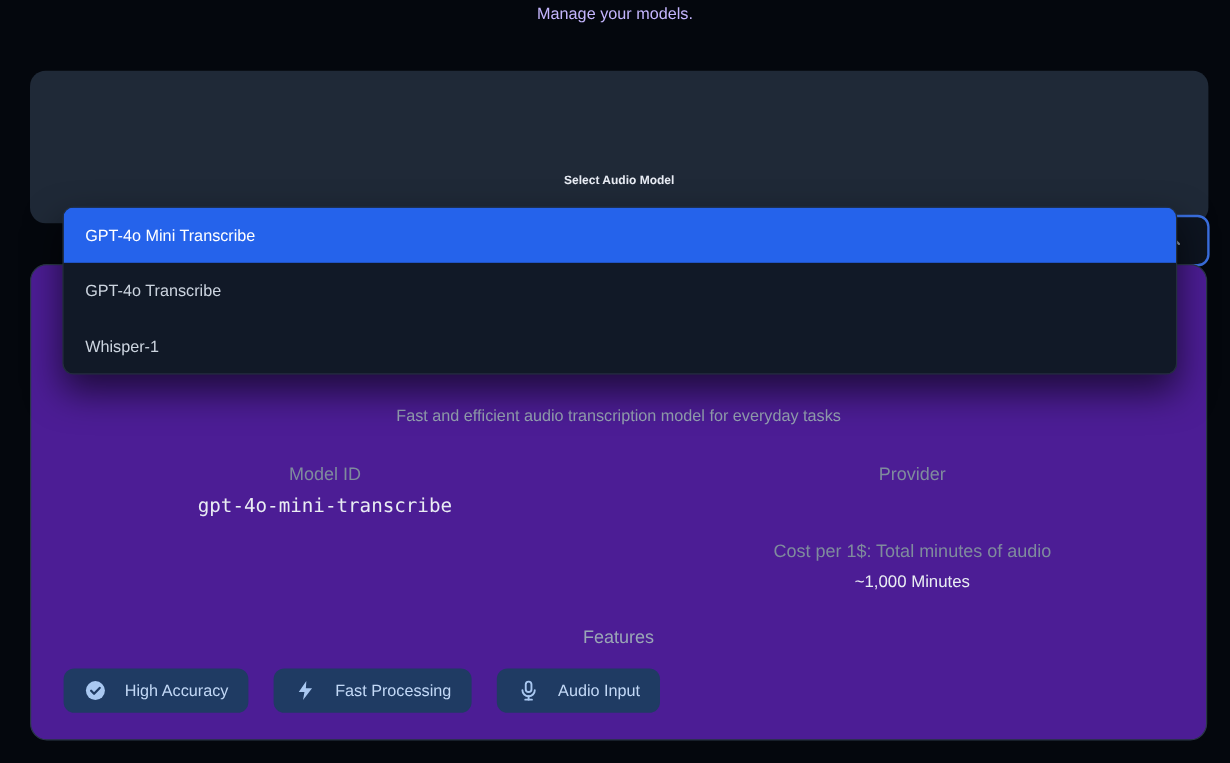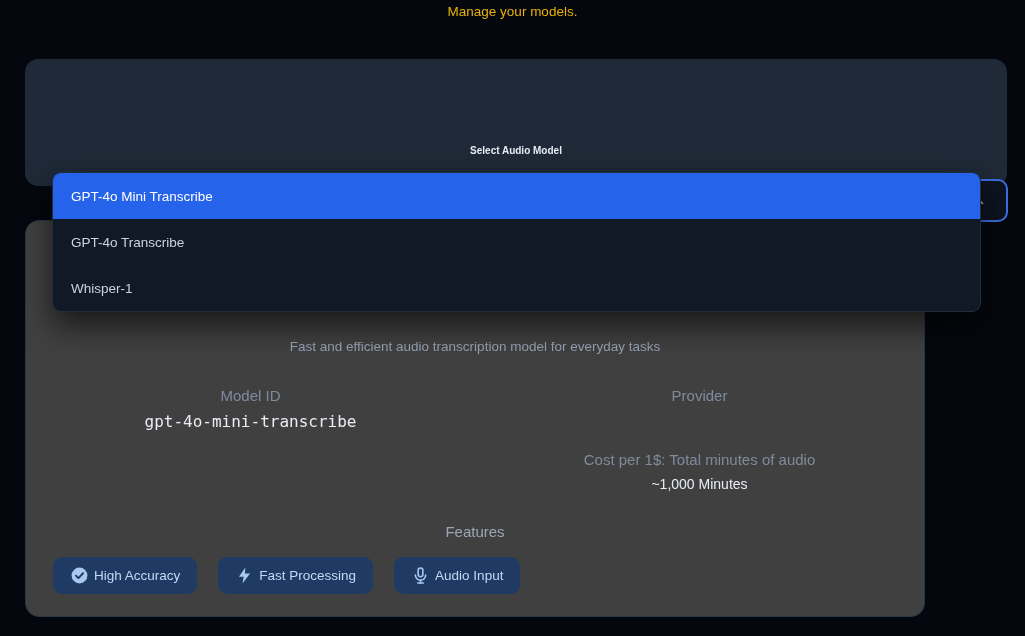--- a/index.html
+++ b/index.html
@@ -9,21 +9,21 @@
     background: #04070d;
     font-family: "Liberation Sans", sans-serif;
     overflow: hidden;
     color: #e9edf3;
   }
   .page-subtitle {
     position: absolute;
     top: 4px; left: 0; width: 100%;
     text-align: center;
     font-size: 13.5px;
-    color: #eab308;
+    color: #c4b5fd;
   }
   
   .selector-card {
     position: absolute;
     left: 25px; top: 59px;
     width: 982px; height: 127px;
     background: #1f2937;
     border-radius: 13px;
   }
   .selector-title {
@@ -73,22 +73,22 @@
     cursor: pointer;
   }
   .dropdown .option.selected {
     background: #2563eb;
     color: #ffffff;
   }
   
   .details-card {
     position: absolute;
     left: 25px; top: 220px;
-    width: 900px; height: 397px;
-    background: #404040;
+    width: 981px; height: 397px;
+    background: #4c1d95;
     border: 1px solid #2b3848;
     border-radius: 14px;
   }
   .model-description {
     position: absolute;
     top: 118px; left: 0; width: 100%;
     text-align: center;
     font-size: 13.5px;
     color: #95a1b2;
   }
@@ -112,21 +112,21 @@
     top: 336px; left: 27px;
     display: flex;
     gap: 21px;
   }
   .feature-badge {
     height: 37px;
     background: #1f3b63;
     border-radius: 9px;
     display: flex;
     align-items: center;
-    gap: 5px;
+    gap: 15px;
     padding: 0 17px;
     font-size: 13.5px;
     color: #c2d8f6;
   }
   .feature-badge svg { width: 19px; height: 19px; display: block; }
 </style>
 </head>
 <body>
 
 <div class="page-subtitle">Manage your models.</div>

